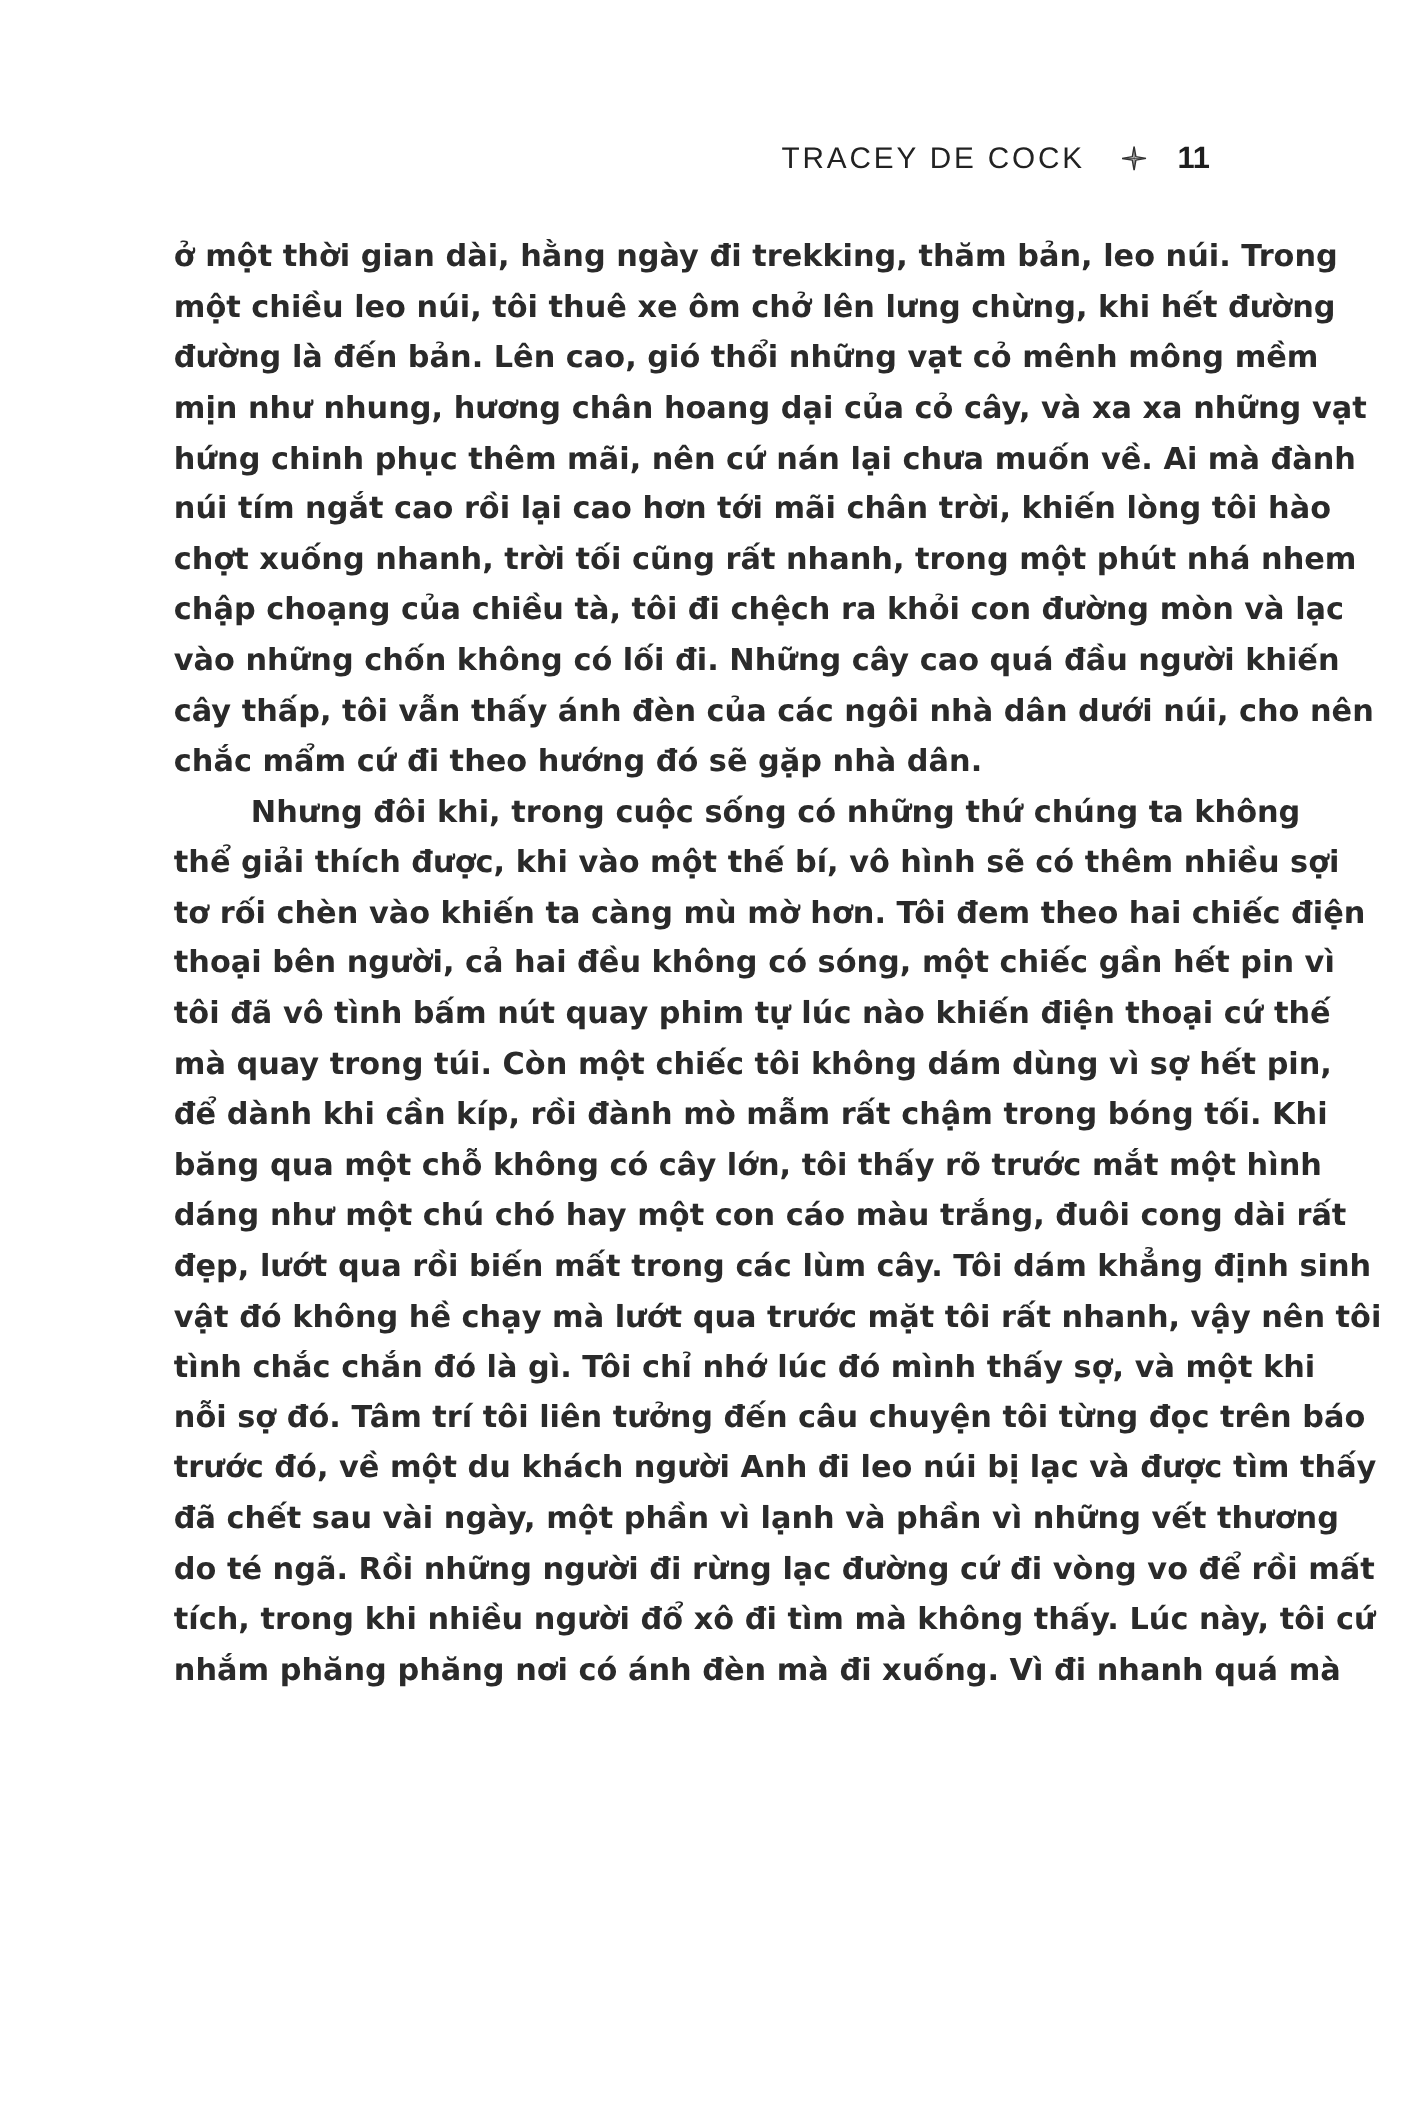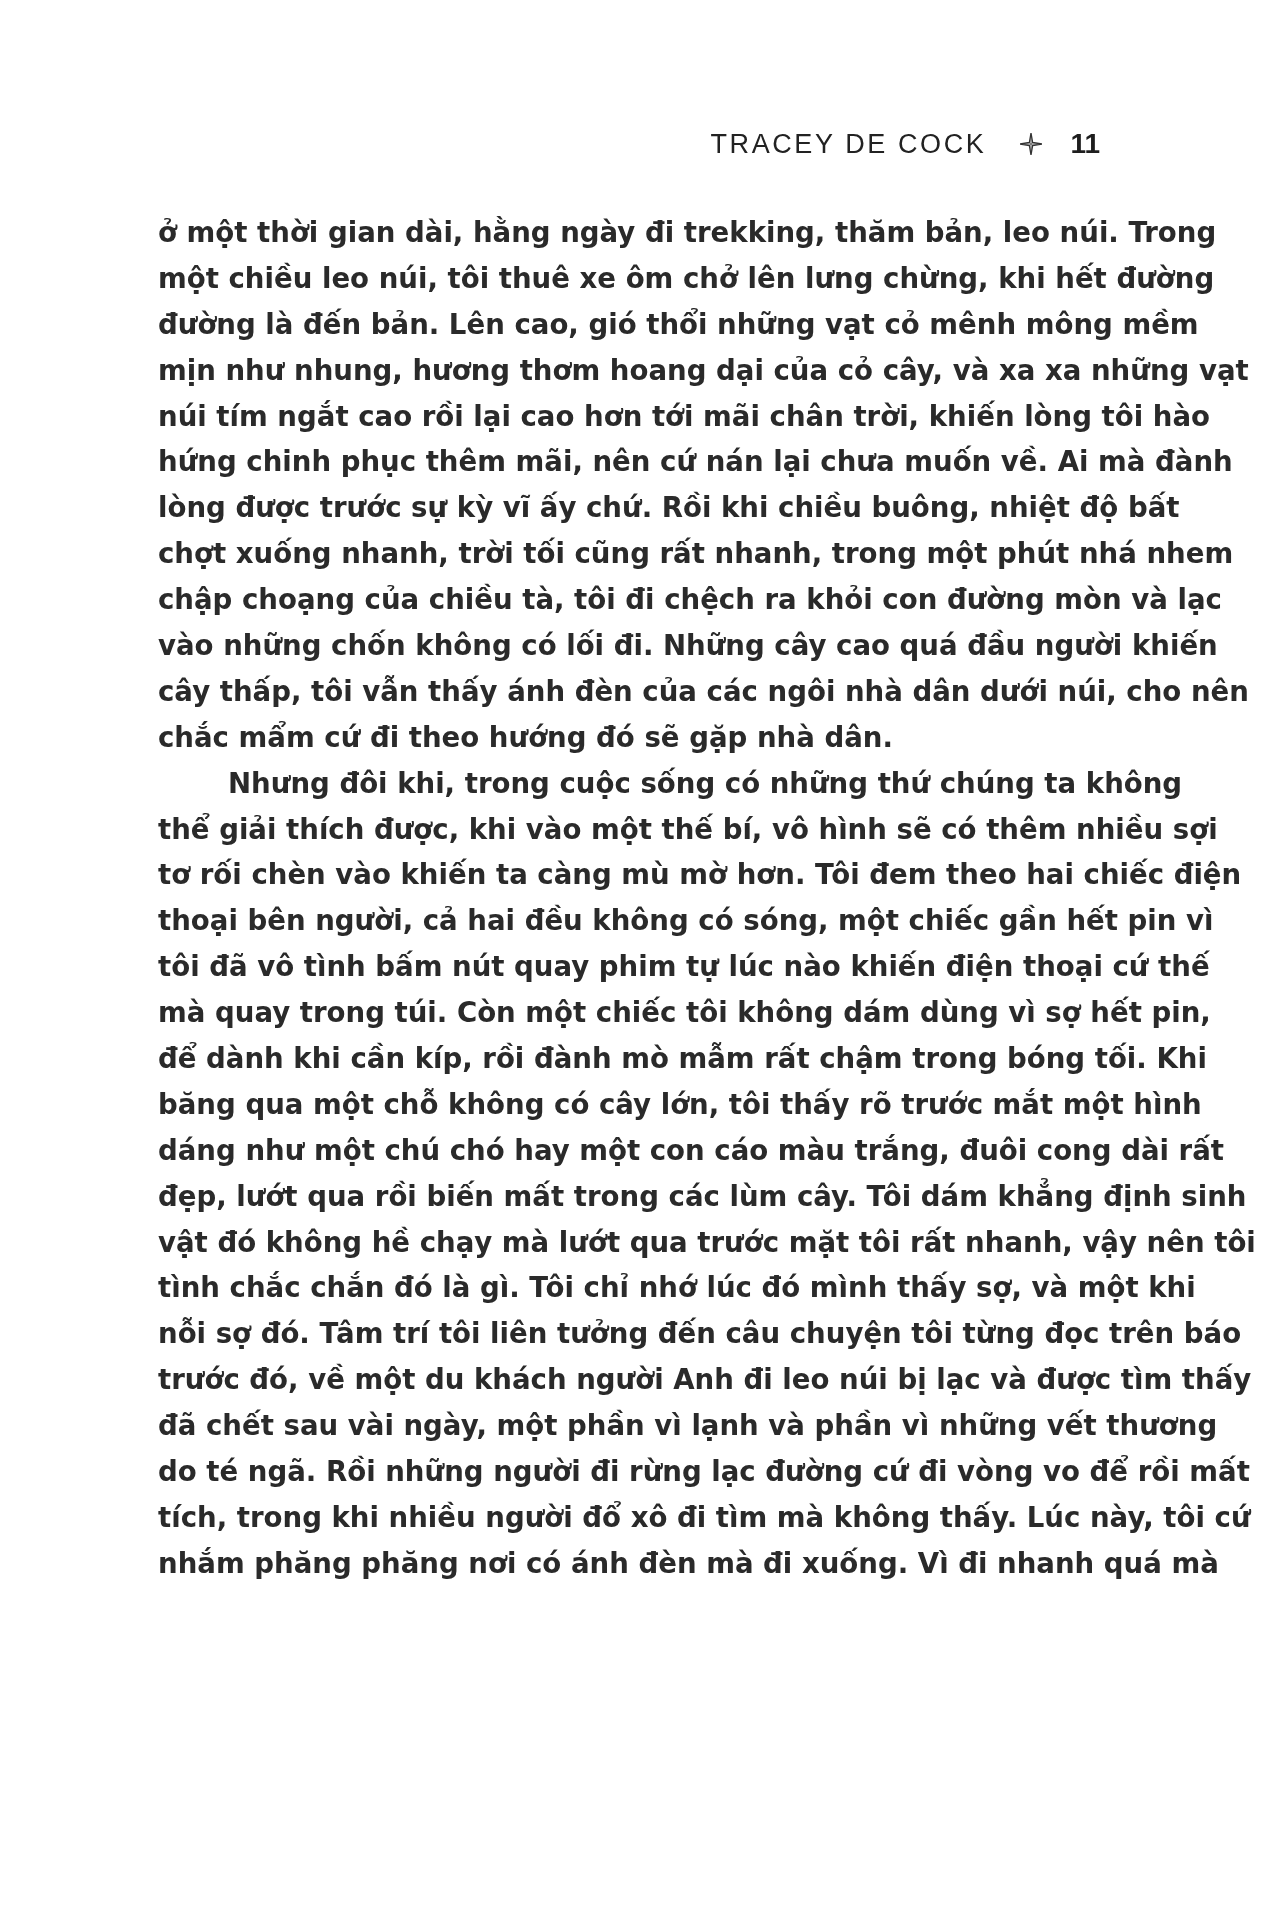--- a/index.html
+++ b/index.html
@@ -86,24 +86,23 @@
     <path d="M11 4 L11 18 M4 11 L18 11" stroke="#333" stroke-width="0.8"></path>
   </svg>
   <span class="header-page">11</span>
 </header>
 
 <main class="body-text">
   <div class="para">
       <span class="line">ở một thời gian dài, hằng ngày đi trekking, thăm bản, leo núi. Trong</span>
       <span class="line">một chiều leo núi, tôi thuê xe ôm chở lên lưng chừng, khi hết đường</span>
       <span class="line">đường là đến bản. Lên cao, gió thổi những vạt cỏ mênh mông mềm</span>
-      <span class="line">mịn như nhung, hương thơm hoang dại của cỏ cây, và xa xa những vạt</span>
+      <span class="line">mịn như nhung, hương chân hoang dại của cỏ cây, và xa xa những vạt</span>
+      <span class="line">hứng chinh phục thêm mãi, nên cứ nán lại chưa muốn về. Ai mà đành</span>
       <span class="line">núi tím ngắt cao rồi lại cao hơn tới mãi chân trời, khiến lòng tôi hào</span>
-      <span class="line">hứng chinh phục thêm mãi, nên cứ nán lại chưa muốn về. Ai mà đành</span>
-      <span class="line">lòng được trước sự kỳ vĩ ấy chứ. Rồi khi chiều buông, nhiệt độ bất</span>
       <span class="line">chợt xuống nhanh, trời tối cũng rất nhanh, trong một phút nhá nhem</span>
       <span class="line">chập choạng của chiều tà, tôi đi chệch ra khỏi con đường mòn và lạc</span>
       <span class="line">vào những chốn không có lối đi. Những cây cao quá đầu người khiến</span>
       <span class="line">cây thấp, tôi vẫn thấy ánh đèn của các ngôi nhà dân dưới núi, cho nên</span>
       <span class="line last">chắc mẩm cứ đi theo hướng đó sẽ gặp nhà dân.</span>
     </div>
   <div class="para">
       <span class="line indent">Nhưng đôi khi, trong cuộc sống có những thứ chúng ta không</span>
       <span class="line">thể giải thích được, khi vào một thế bí, vô hình sẽ có thêm nhiều sợi</span>
       <span class="line">tơ rối chèn vào khiến ta càng mù mờ hơn. Tôi đem theo hai chiếc điện</span>

